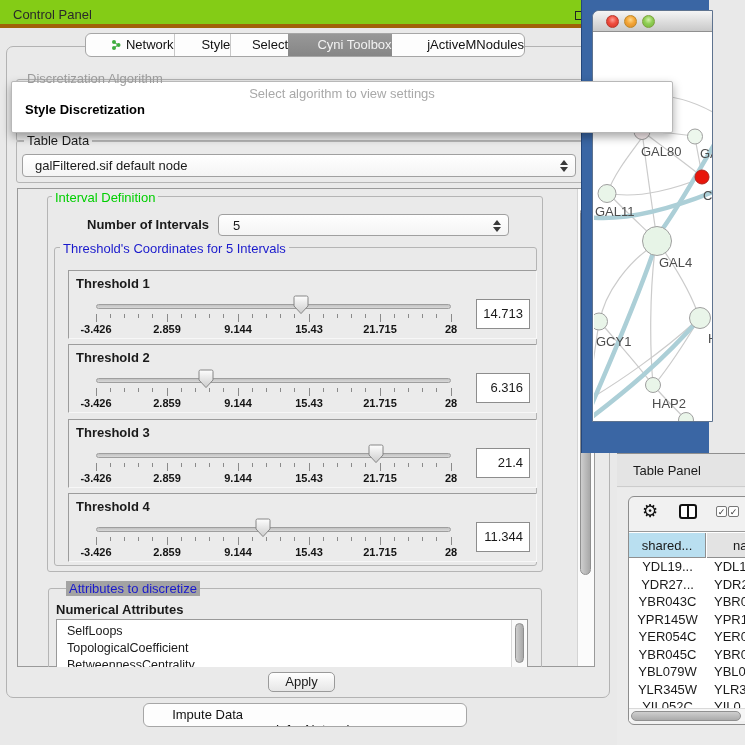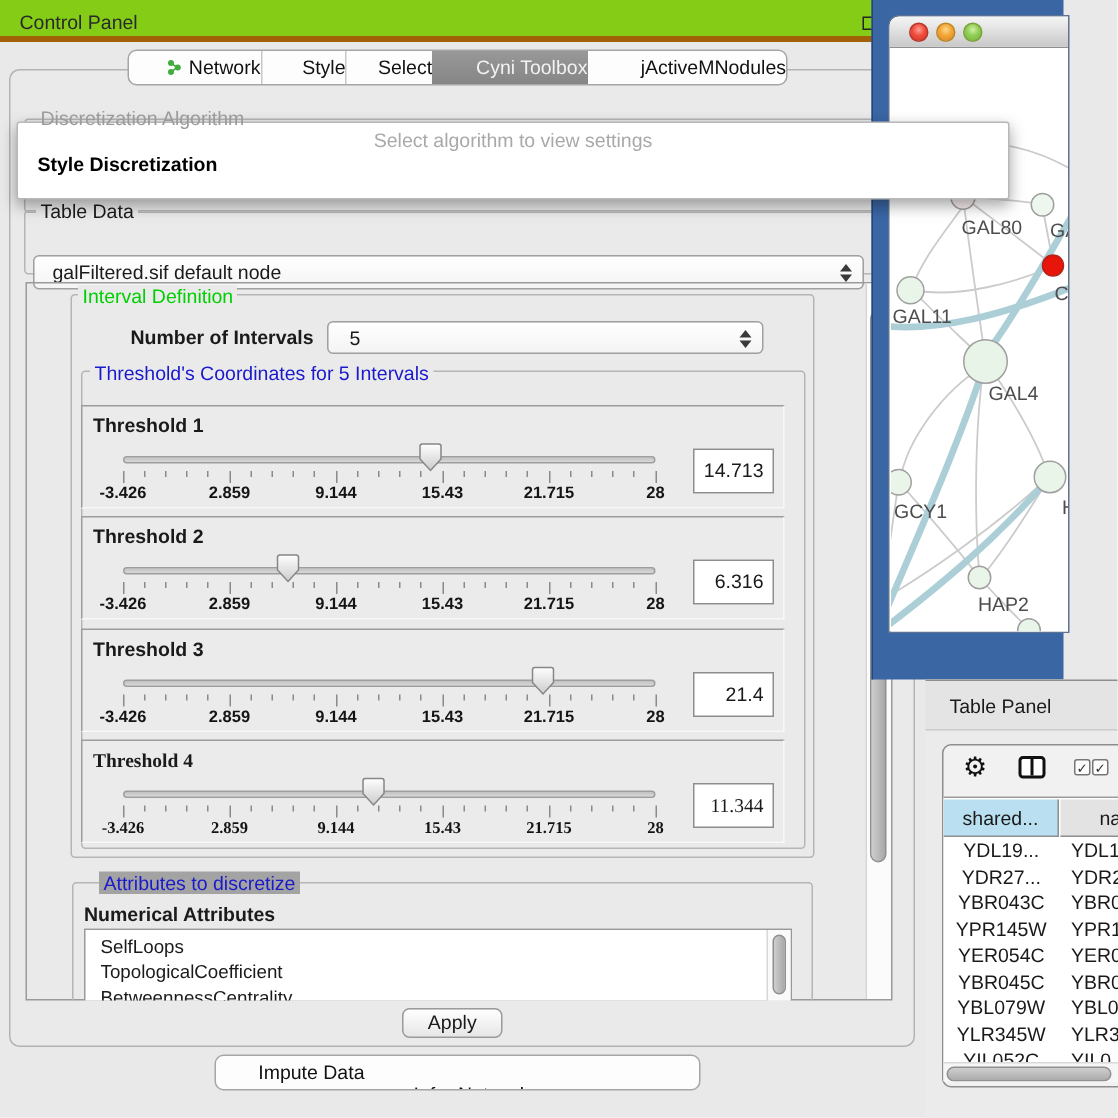--- a/index.html
+++ b/index.html
@@ -20,35 +20,35 @@
 .algo-group{left:16px;top:79px;width:579px;height:63px}
 .algo-title{left:24px;top:71px;color:#9b9b9b;z-index:12;background:transparent}
 .combo{background:linear-gradient(#ffffff,#f4f4f4);border:1px solid #a0a0a0;border-radius:4px}
 .algo-combo{left:22px;top:104px;width:563px;height:23px;border:1px solid #7aa3dc;box-shadow:0 0 3px 2px rgba(110,160,230,.75)}
 .popup{left:11px;top:81px;width:662px;height:52px;background:#fff;border:1px solid #b8b8b8;border-radius:2px;box-shadow:0 4px 10px rgba(0,0,0,.35);z-index:10}
 .pp0{position:absolute;left:0;top:4px;width:100%;text-align:center;color:#a9a9a9}
 .pp1{position:absolute;left:13px;top:20px;font-weight:bold;color:#000}
 .pp2{position:absolute;left:13px;top:36px;color:#000}
 .td-group{left:16px;top:140px;width:579px;height:43px}
 .td-title{left:24px;top:133px}
-.td-combo{left:22px;top:170px;width:554px;height:23px}
+.td-combo{left:22px;top:154px;width:554px;height:23px}
 .combo .cv{position:absolute;left:12px;top:3px}
 .stepper{position:absolute;right:8px;top:4px;width:8px;height:14px}
 .stepper:before{content:"";position:absolute;left:1px;top:1px;border-left:4px solid transparent;border-right:4px solid transparent;border-bottom:5px solid #3a3a3a}
 .stepper:after{content:"";position:absolute;left:1px;bottom:1px;border-left:4px solid transparent;border-right:4px solid transparent;border-top:5px solid #3a3a3a}
 .scrollpane{left:17px;top:188px;width:578px;height:479px;border:1px solid #9a9a9a}
 .vtrack{left:577px;top:189px;width:17px;height:477px;background:#fbfbfb;border-left:1px solid #d4d4d4}
 .vthumb{left:580px;top:207px;width:11px;height:368px;border-radius:6px;background:linear-gradient(90deg,#cecece,#a8a8a8);border:1px solid #8f8f8f}
 .int-group{left:47px;top:196px;width:496px;height:376px}
 .int-title{left:52px;top:190px;color:#00cf00}
 .noi-label{left:87px;top:217px;font-weight:bold}
 .noi-combo{left:218px;top:214px;width:291px;height:22px}
 .thr-group{left:54px;top:247px;width:483px;height:319px}
 .thr-title{left:60px;top:241px;color:#1a1acc}
-.thr-panel{position:absolute;left:54px;width:469px;height:69px;background:#ebebeb;border:1px solid;border-color:#9c9c9c #f7f7f7 #f7f7f7 #9c9c9c}
+.thr-panel{position:absolute;left:68px;width:469px;height:69px;background:#ebebeb;border:1px solid;border-color:#9c9c9c #f7f7f7 #f7f7f7 #9c9c9c}
 .t-title{position:absolute;left:7px;top:5px;font-weight:bold}
 .track{position:absolute;left:27px;top:33px;width:355px;height:5px;background:linear-gradient(#c2c2c2,#d8d8d8);border:1px solid #9e9e9e;border-radius:3px}
 .tick{position:absolute;width:1px;background:#8a8a8a;top:43px;height:4px}
 .tick.major{height:8px}
 .tlabel{position:absolute;top:52px;font-size:11px;font-weight:bold;color:#141414;transform:translateX(-50%);white-space:nowrap}
 .thumb{position:absolute;top:24px}
 .vbox{position:absolute;left:407px;top:28px;width:54px;height:30px;background:#fff;border:1px solid #8d8d8d;text-align:right;padding-right:6px;line-height:28px}
 .attr-wrap{left:18px;top:575px;width:558px;height:92px;overflow:hidden}
 .attr-group{position:absolute;left:30px;top:13px;width:494px;height:140px;border:1px solid #b5b5b5;border-radius:3px}
 .attr-title{position:absolute;left:48px;top:6px;color:#1a1acc;background:#a3a3a3;padding:0 3px}
@@ -271,21 +271,21 @@
           <defs>
             <linearGradient id="tg2" x1="0" y1="0" x2="0" y2="1">
               <stop offset="0" stop-color="#fefefe"></stop>
               <stop offset="1" stop-color="#cccccc"></stop>
             </linearGradient>
           </defs>
           <path d="M2.5,1 L13.5,1 Q15,1 15,2.5 L15,11 L8,18.6 L1,11 L1,2.5 Q1,1 2.5,1 Z" fill="url(#tg2)" stroke="#868686"></path>
         </svg>
         <div class="vbox">21.4</div>
       </div>
-      <div class="thr-panel abs" style="top: 493px; font-family: Liberation Serif, serif;">
+      <div class="thr-panel abs" style="top: 493px;">
         <div class="t-title">Threshold 4</div>
         <div class="track"></div>
         <div class="tick major" style="left:26.5px"></div>
         <div class="tick" style="left:40.7px"></div>
         <div class="tick" style="left:54.9px"></div>
         <div class="tick" style="left:69.1px"></div>
         <div class="tick" style="left:83.3px"></div>
         <div class="tick major" style="left:97.5px"></div>
         <div class="tick" style="left:111.69999999999999px"></div>
         <div class="tick" style="left:125.89999999999999px"></div>

